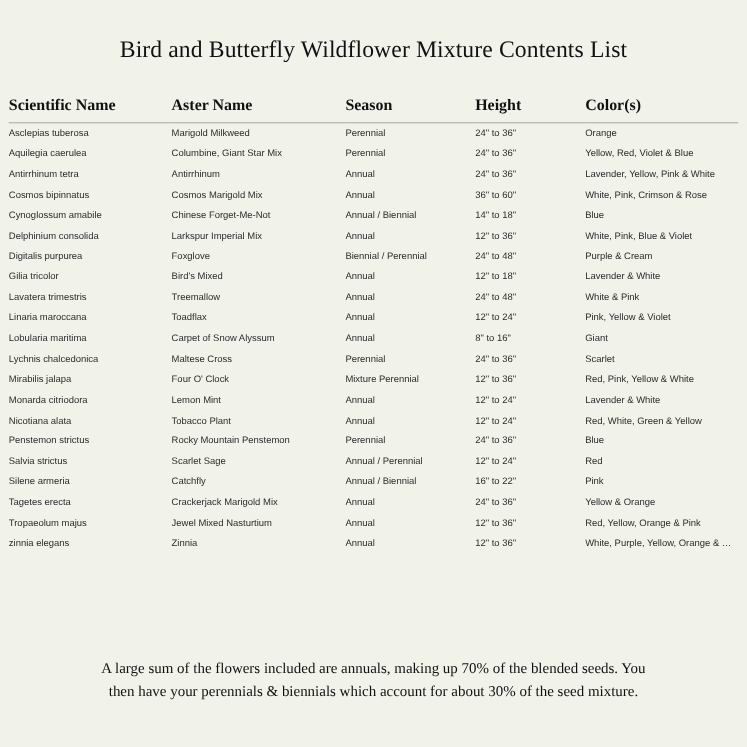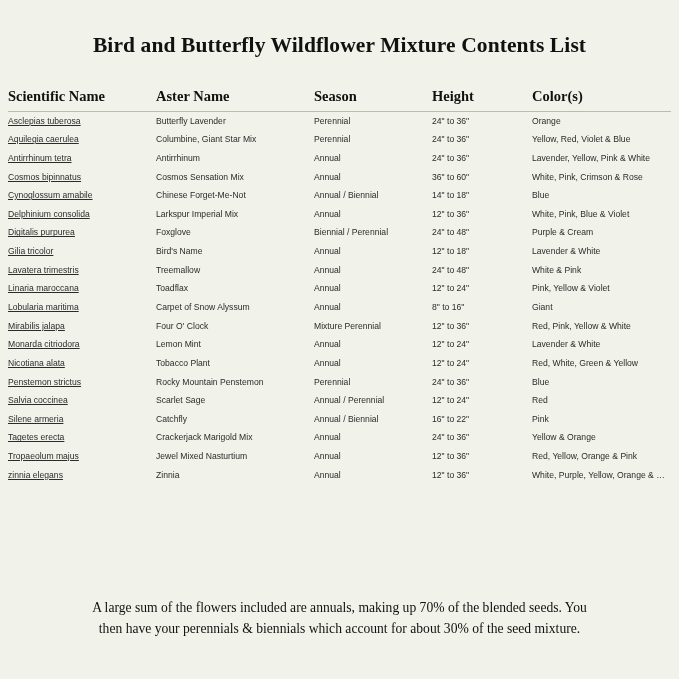--- a/index.html
+++ b/index.html
@@ -18,21 +18,21 @@
     width: 679px;
     height: 679px;
     box-sizing: border-box;
     padding: 0;
     position: relative;
   }
   .title {
     text-align: center;
     font-family: "Liberation Serif", serif;
     font-size: 21.5px;
-    font-weight: bold;
+    font-weight: normal;
     color: #111111;
     letter-spacing: 0.1px;
     padding-top: 33px;
   }
   .table-wrap {
     margin-top: 30px;
     padding: 0 8px 0 8px;
   }
   table.contents {
     width: 100%;
@@ -58,21 +58,20 @@
     color: #2b2b2b;
     padding: 4.6px 0 4.6px 0;
     vertical-align: top;
     line-height: 1.1;
     white-space: nowrap;
     overflow: hidden;
     text-overflow: ellipsis;
   }
   tbody tr td.col-sci {
     padding-left: 0;
-    text-decoration: underline;
   }
   .col-sci   { width: 148px; }
   .col-com   { width: 158px; }
   .col-sea   { width: 118px; }
   .col-hei   { width: 100px; }
   .col-col   { width: auto; }
   thead th.col-sci { padding-left: 0; }
   .footer {
     position: absolute;
     left: 0;
@@ -101,42 +100,42 @@
           <th class="col-sci">Scientific Name</th>
           <th class="col-com">Aster Name</th>
           <th class="col-sea">Season</th>
           <th class="col-hei">Height</th>
           <th class="col-col">Color(s)</th>
         </tr>
       </thead>
       <tbody id="table-body">
           <tr>
             <td class="col-sci">Asclepias tuberosa</td>
-            <td class="col-com">Butterfly Lavender</td>
+            <td class="col-com">Marigold Milkweed</td>
             <td class="col-sea">Perennial</td>
             <td class="col-hei">24" to 36"</td>
             <td class="col-col">Orange</td>
           </tr>
           <tr>
             <td class="col-sci">Aquilegia caerulea</td>
             <td class="col-com">Columbine, Giant Star Mix</td>
             <td class="col-sea">Perennial</td>
             <td class="col-hei">24" to 36"</td>
             <td class="col-col">Yellow, Red, Violet &amp; Blue</td>
           </tr>
           <tr>
             <td class="col-sci">Antirrhinum tetra</td>
             <td class="col-com">Antirrhinum</td>
             <td class="col-sea">Annual</td>
             <td class="col-hei">24" to 36"</td>
             <td class="col-col">Lavender, Yellow, Pink &amp; White</td>
           </tr>
           <tr>
             <td class="col-sci">Cosmos bipinnatus</td>
-            <td class="col-com">Cosmos Sensation Mix</td>
+            <td class="col-com">Cosmos Marigold Mix</td>
             <td class="col-sea">Annual</td>
             <td class="col-hei">36" to 60"</td>
             <td class="col-col">White, Pink, Crimson &amp; Rose</td>
           </tr>
           <tr>
             <td class="col-sci">Cynoglossum amabile</td>
             <td class="col-com">Chinese Forget-Me-Not</td>
             <td class="col-sea">Annual / Biennial</td>
             <td class="col-hei">14" to 18"</td>
             <td class="col-col">Blue</td>
@@ -150,21 +149,21 @@
           </tr>
           <tr>
             <td class="col-sci">Digitalis purpurea</td>
             <td class="col-com">Foxglove</td>
             <td class="col-sea">Biennial / Perennial</td>
             <td class="col-hei">24" to 48"</td>
             <td class="col-col">Purple &amp; Cream</td>
           </tr>
           <tr>
             <td class="col-sci">Gilia tricolor</td>
-            <td class="col-com">Bird's Name</td>
+            <td class="col-com">Bird's Mixed</td>
             <td class="col-sea">Annual</td>
             <td class="col-hei">12" to 18"</td>
             <td class="col-col">Lavender &amp; White</td>
           </tr>
           <tr>
             <td class="col-sci">Lavatera trimestris</td>
             <td class="col-com">Treemallow</td>
             <td class="col-sea">Annual</td>
             <td class="col-hei">24" to 48"</td>
             <td class="col-col">White &amp; Pink</td>
@@ -175,20 +174,27 @@
             <td class="col-sea">Annual</td>
             <td class="col-hei">12" to 24"</td>
             <td class="col-col">Pink, Yellow &amp; Violet</td>
           </tr>
           <tr>
             <td class="col-sci">Lobularia maritima</td>
             <td class="col-com">Carpet of Snow Alyssum</td>
             <td class="col-sea">Annual</td>
             <td class="col-hei">8" to 16"</td>
             <td class="col-col">Giant</td>
+          </tr>
+          <tr>
+            <td class="col-sci">Lychnis chalcedonica</td>
+            <td class="col-com">Maltese Cross</td>
+            <td class="col-sea">Perennial</td>
+            <td class="col-hei">24" to 36"</td>
+            <td class="col-col">Scarlet</td>
           </tr>
           <tr>
             <td class="col-sci">Mirabilis jalapa</td>
             <td class="col-com">Four O' Clock</td>
             <td class="col-sea">Mixture Perennial</td>
             <td class="col-hei">12" to 36"</td>
             <td class="col-col">Red, Pink, Yellow &amp; White</td>
           </tr>
           <tr>
             <td class="col-sci">Monarda citriodora</td>
@@ -205,21 +211,21 @@
             <td class="col-col">Red, White, Green &amp; Yellow</td>
           </tr>
           <tr>
             <td class="col-sci">Penstemon strictus</td>
             <td class="col-com">Rocky Mountain Penstemon</td>
             <td class="col-sea">Perennial</td>
             <td class="col-hei">24" to 36"</td>
             <td class="col-col">Blue</td>
           </tr>
           <tr>
-            <td class="col-sci">Salvia coccinea</td>
+            <td class="col-sci">Salvia strictus</td>
             <td class="col-com">Scarlet Sage</td>
             <td class="col-sea">Annual / Perennial</td>
             <td class="col-hei">12" to 24"</td>
             <td class="col-col">Red</td>
           </tr>
           <tr>
             <td class="col-sci">Silene armeria</td>
             <td class="col-com">Catchfly</td>
             <td class="col-sea">Annual / Biennial</td>
             <td class="col-hei">16" to 22"</td>

